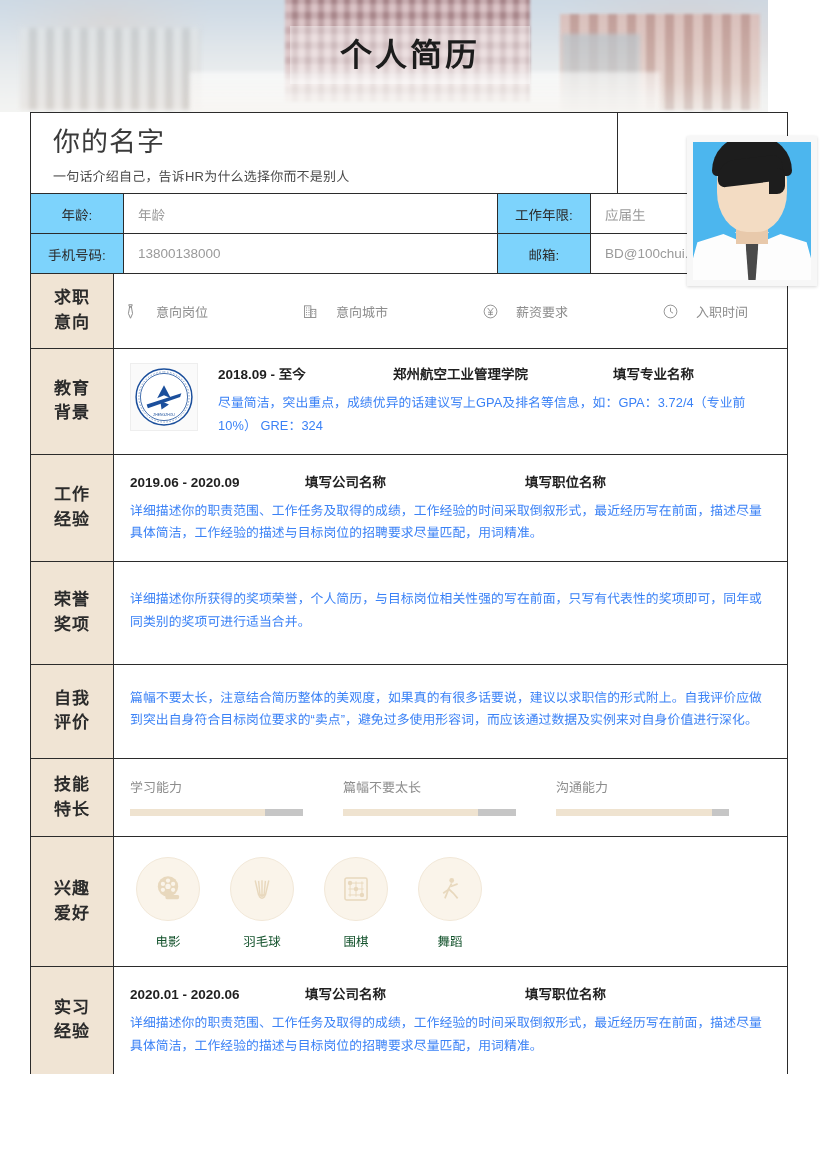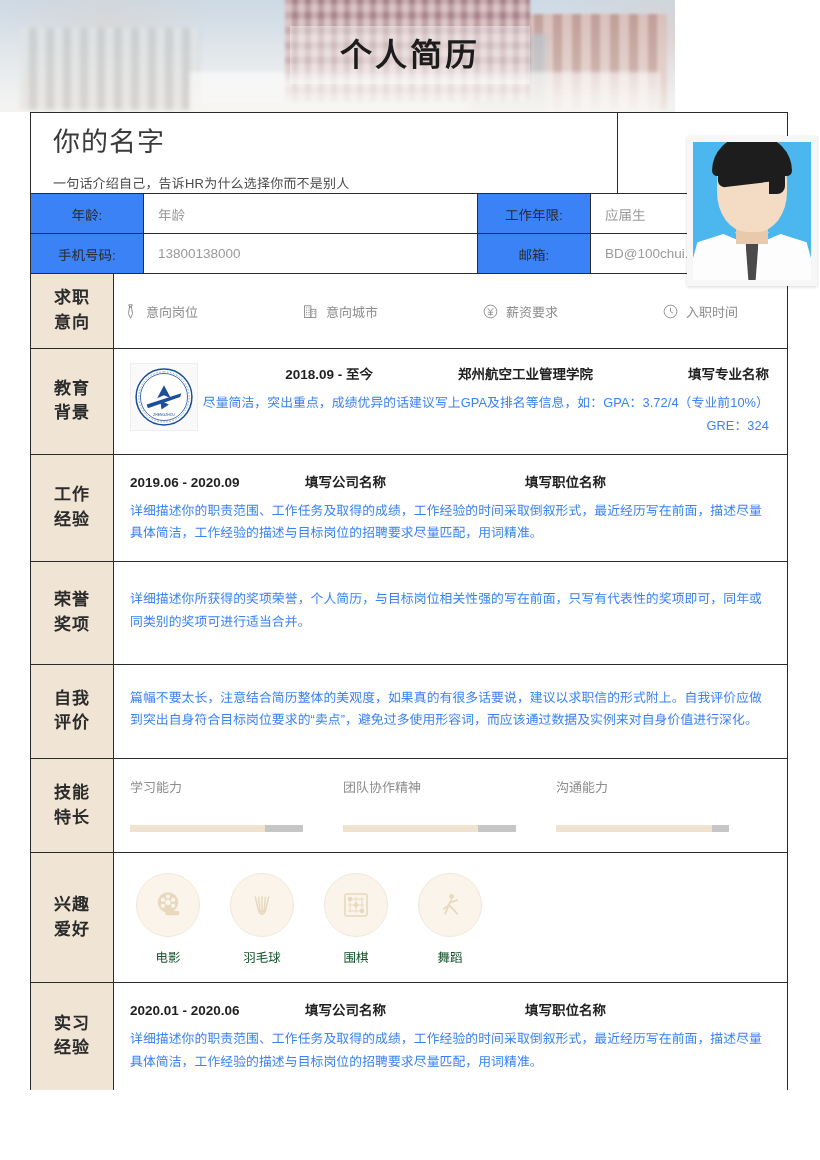--- a/index.html
+++ b/index.html
@@ -11,21 +11,21 @@
   }
   #page {
     position: relative;
     width: 820px; height: 1160px;
     background: #ffffff;
   }
 
   
   .header {
     position: relative;
-    width: 675px; height: 112px;
+    width: 768px; height: 112px;
     overflow: hidden;
   }
   .hdr-bg {
     position: absolute; inset: -12px;
     background:
       linear-gradient(180deg, rgba(203,216,228,.85) 0%, rgba(226,232,238,.5) 38%, rgba(246,246,244,.92) 100%),
       radial-gradient(ellipse 150px 90px at 120px 30px, #d9c9bd 0%, rgba(217,201,189,0) 70%),
       radial-gradient(ellipse 190px 120px at 700px 40px, #d8bdb2 0%, rgba(216,189,178,0) 72%),
       linear-gradient(180deg, #c7d5e2 0%, #dfe4e6 55%, #f3f1ee 100%);
     filter: blur(1.2px);
@@ -90,21 +90,21 @@
     display: flex;
     height: 81px;
     border-bottom: 1px solid #2b2b2b;
   }
   .ident-left { flex: 1; padding: 14px 0 0 22px; }
   .name {
     font-size: 27px; color: #3a3a3a; letter-spacing: 1px; line-height: 1.15;
     font-weight: normal;
   }
   .tagline {
-    margin-top: 15px;
+    margin-top: 8px;
     font-size: 13px; color: #4a4a4a; letter-spacing: .2px;
   }
   .ident-right {
     width: 170px;
     border-left: 1px solid #2b2b2b;
   }
 
   
   .avatar-wrap {
     position: absolute; right: -30px; top: 23px;
@@ -166,21 +166,21 @@
   }
   .av-hair-side {
     position: absolute; bottom: 86px; right: 26px;
     width: 16px; height: 26px; background: #1d1d1d;
     border-radius: 0 8px 8px 0;
   }
 
   
   .inforow { display: flex; height: 40px; border-bottom: 1px solid #2b2b2b; }
   .cell-label {
-    width: 113px; background: #3b82f6;
+    width: 93px; background: #7dd3fc;
     display: flex; align-items: center; justify-content: center;
     font-size: 13.5px; color: #2b2b2b; font-weight: normal;
     border-right: 1px solid #2b2b2b;
   }
   .cell-value {
     flex: 1; background: #ffffff;
     display: flex; align-items: center;
     padding-left: 14px;
     font-size: 13.5px; color: #9a9a9a;
     border-right: 1px solid #2b2b2b;
@@ -197,29 +197,29 @@
     display: flex; flex-direction: column;
     align-items: center; justify-content: center;
     font-size: 17px; font-weight: bold; color: #2b2b2b;
     line-height: 1.45; letter-spacing: 1px;
   }
   .sec-body { flex: 1; padding: 16px 18px 16px 16px; }
 
   
   .intent { display: flex; align-items: center; height: 74px; padding-left: 8px; }
   .intent-item {
-    display: flex; align-items: center; gap: 7px;
+    display: flex; align-items: center; gap: 17px;
     font-size: 13px; color: #8d8d8d;
     width: 180px;
   }
   .ico { width: 17px; height: 17px; flex: 0 0 17px; color: #8d8d8d; }
   .ico svg { display: block; width: 17px; height: 17px; }
 
   
-  .edu { display: flex; gap: 0; padding: 14px 18px 16px 16px; text-align: right; }
+  .edu { display: flex; gap: 20px; padding: 14px 18px 16px 16px; }
   .logo {
     flex: 0 0 68px; width: 68px; height: 68px;
     background: #fafafa; border: 1px solid #eee;
     display: flex; align-items: center; justify-content: center;
   }
   .logo svg { width: 62px; height: 62px; display: block; }
   .edu-main { flex: 1; }
 
   .head-line {
     display: flex; align-items: baseline;
@@ -230,21 +230,21 @@
   .hl-org  { width: 220px; flex: 0 0 220px; }
   .hl-role { flex: 1; }
   .para {
     font-size: 12.8px; color: #3b82f6; line-height: 1.78;
     letter-spacing: .1px;
   }
 
   
   .skills { display: flex; padding: 18px 18px 20px 16px; gap: 0; }
   .skill { flex: 1; padding-right: 40px; }
-  .skill-name { font-size: 13px; color: #8d8d8d; margin-bottom: 29px; }
+  .skill-name { font-size: 13px; color: #8d8d8d; margin-bottom: 13px; }
   .track { position: relative; width: 100%; height: 7px; background: #c6c6c6; }
   .fill { position: absolute; left: 0; top: 0; height: 7px; background: #efe3d0; }
 
   
   .hobbies { display: flex; padding: 20px 18px 16px 22px; gap: 30px; }
   .hobby { width: 64px; text-align: center; }
   .hcircle {
     width: 64px; height: 64px; border-radius: 50%;
     background: #faf4ea; border: 1px solid #f2e8d8;
     display: flex; align-items: center; justify-content: center;
@@ -436,21 +436,21 @@
           <span>特长</span>
         </div>
       <div class="skills" style="flex:1;">
         <div class="skill">
           <div class="skill-name">学习能力</div>
           <div class="track">
             <div class="fill" id="sk0" style="width: 78%;"></div>
           </div>
         </div>
         <div class="skill">
-          <div class="skill-name">团队协作精神</div>
+          <div class="skill-name">篇幅不要太长</div>
           <div class="track">
             <div class="fill" id="sk1" style="width: 78%;"></div>
           </div>
         </div>
         <div class="skill">
           <div class="skill-name">沟通能力</div>
           <div class="track">
             <div class="fill" id="sk2" style="width: 90%;"></div>
           </div>
         </div>

